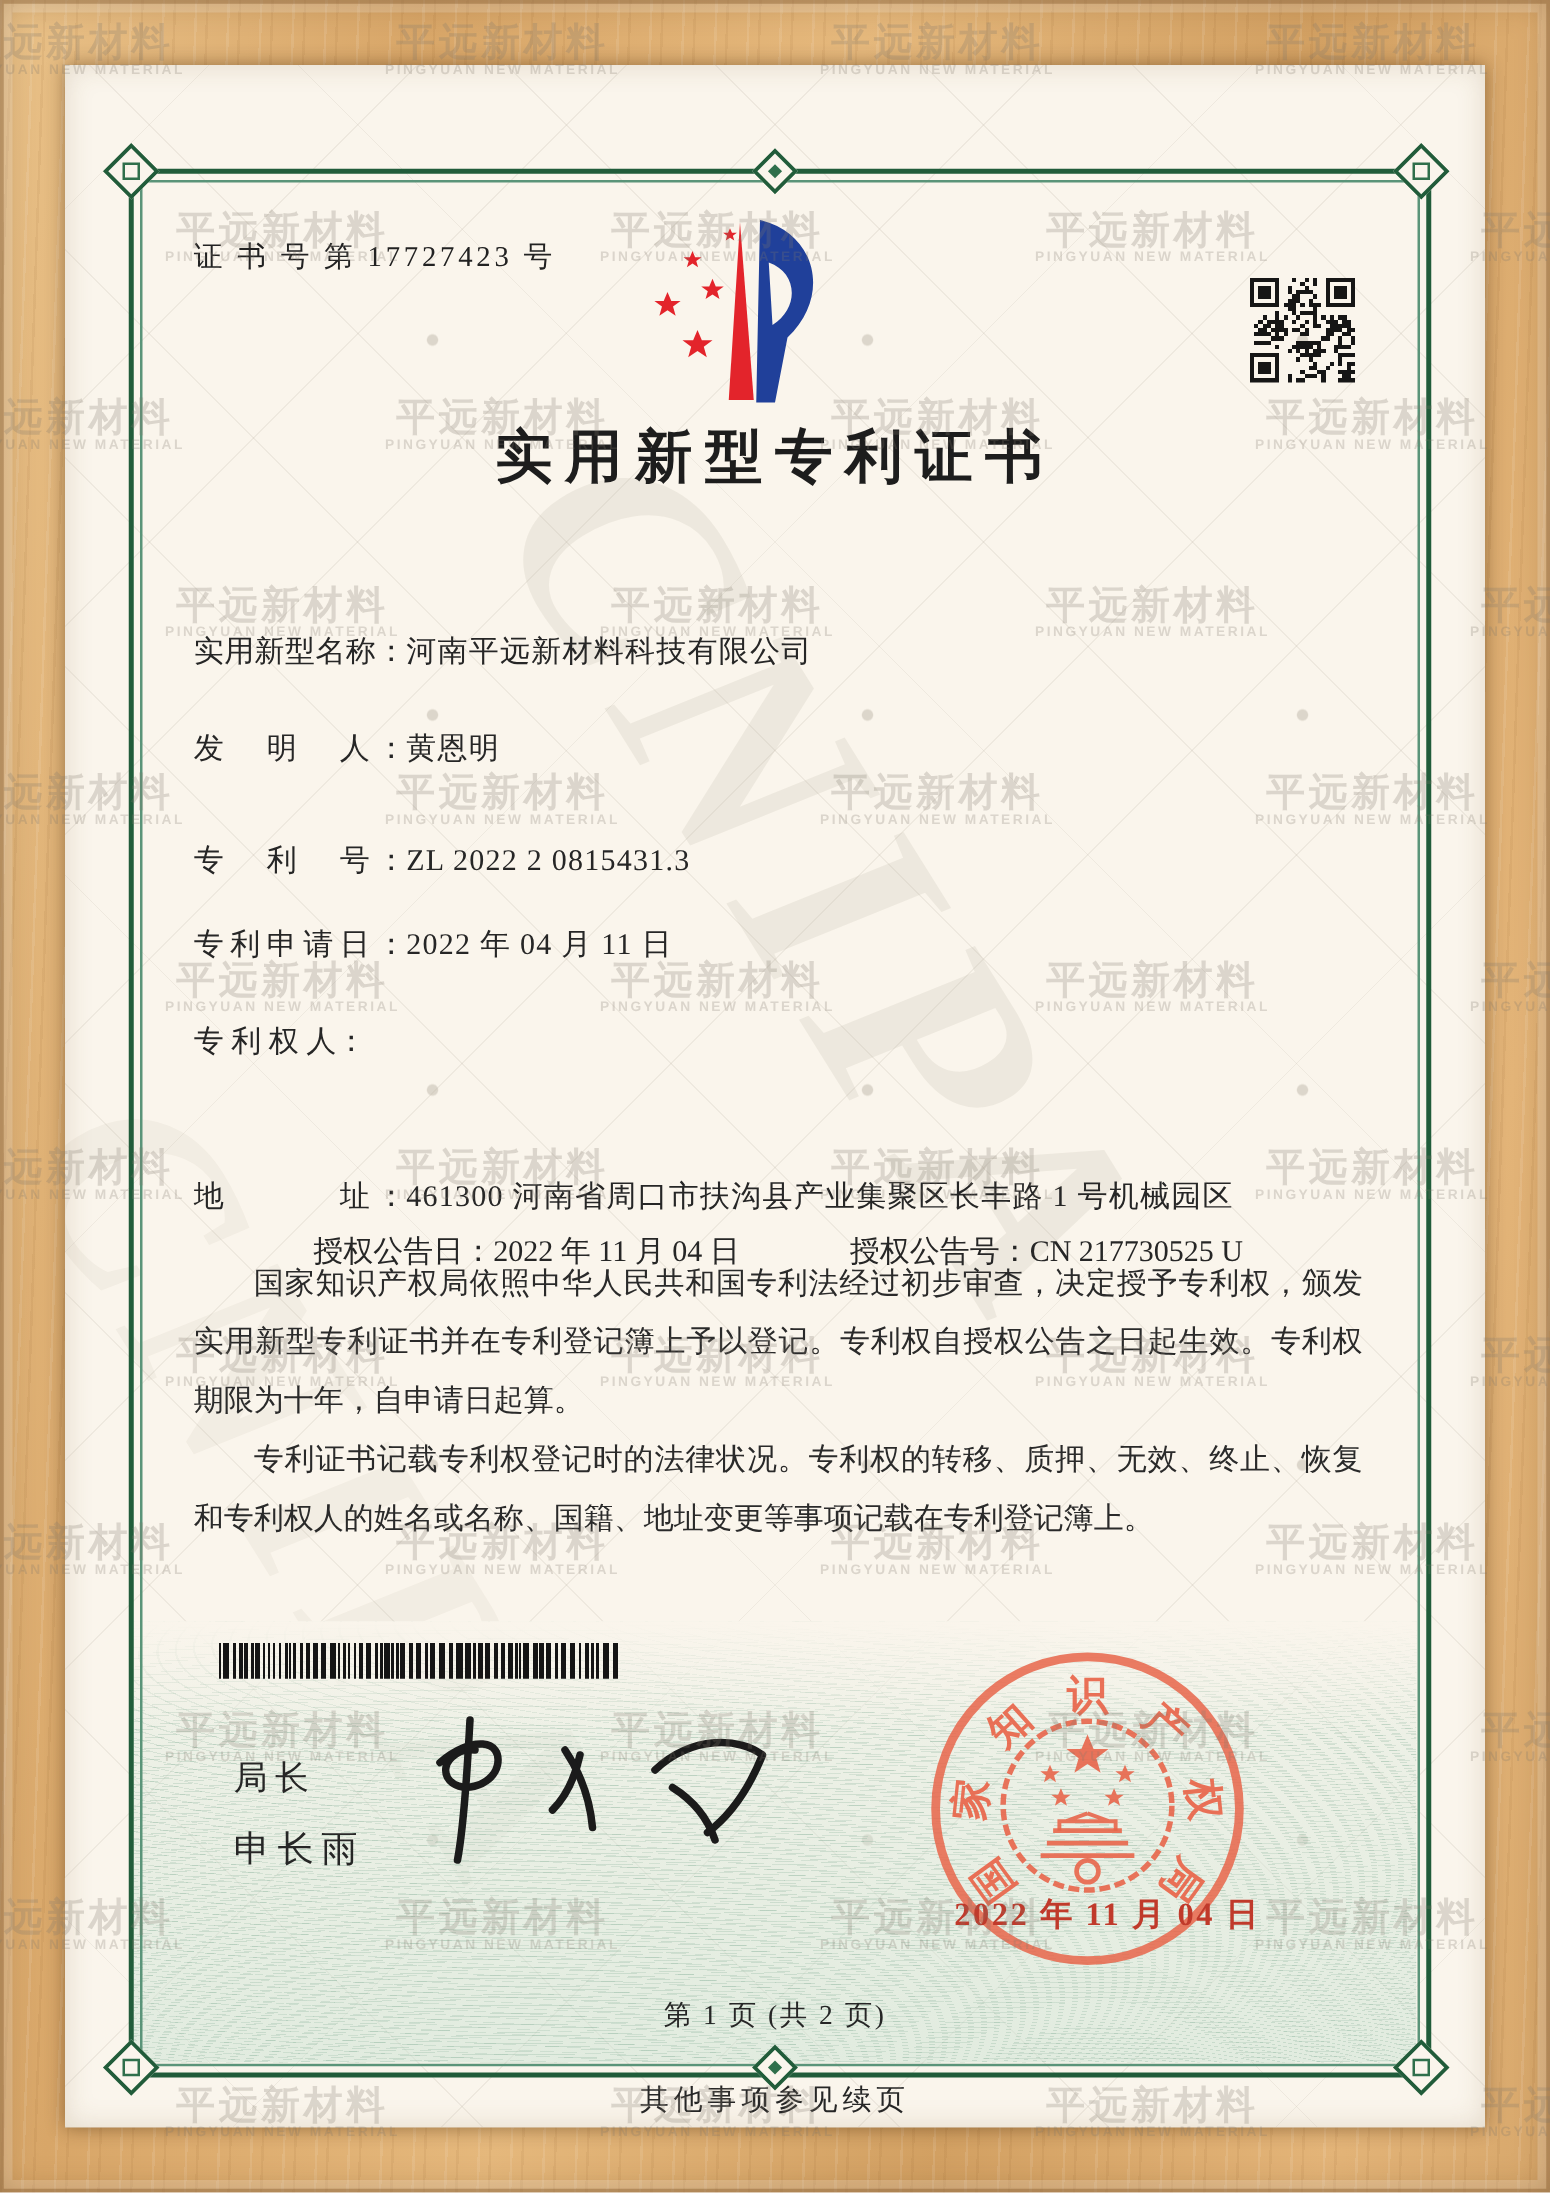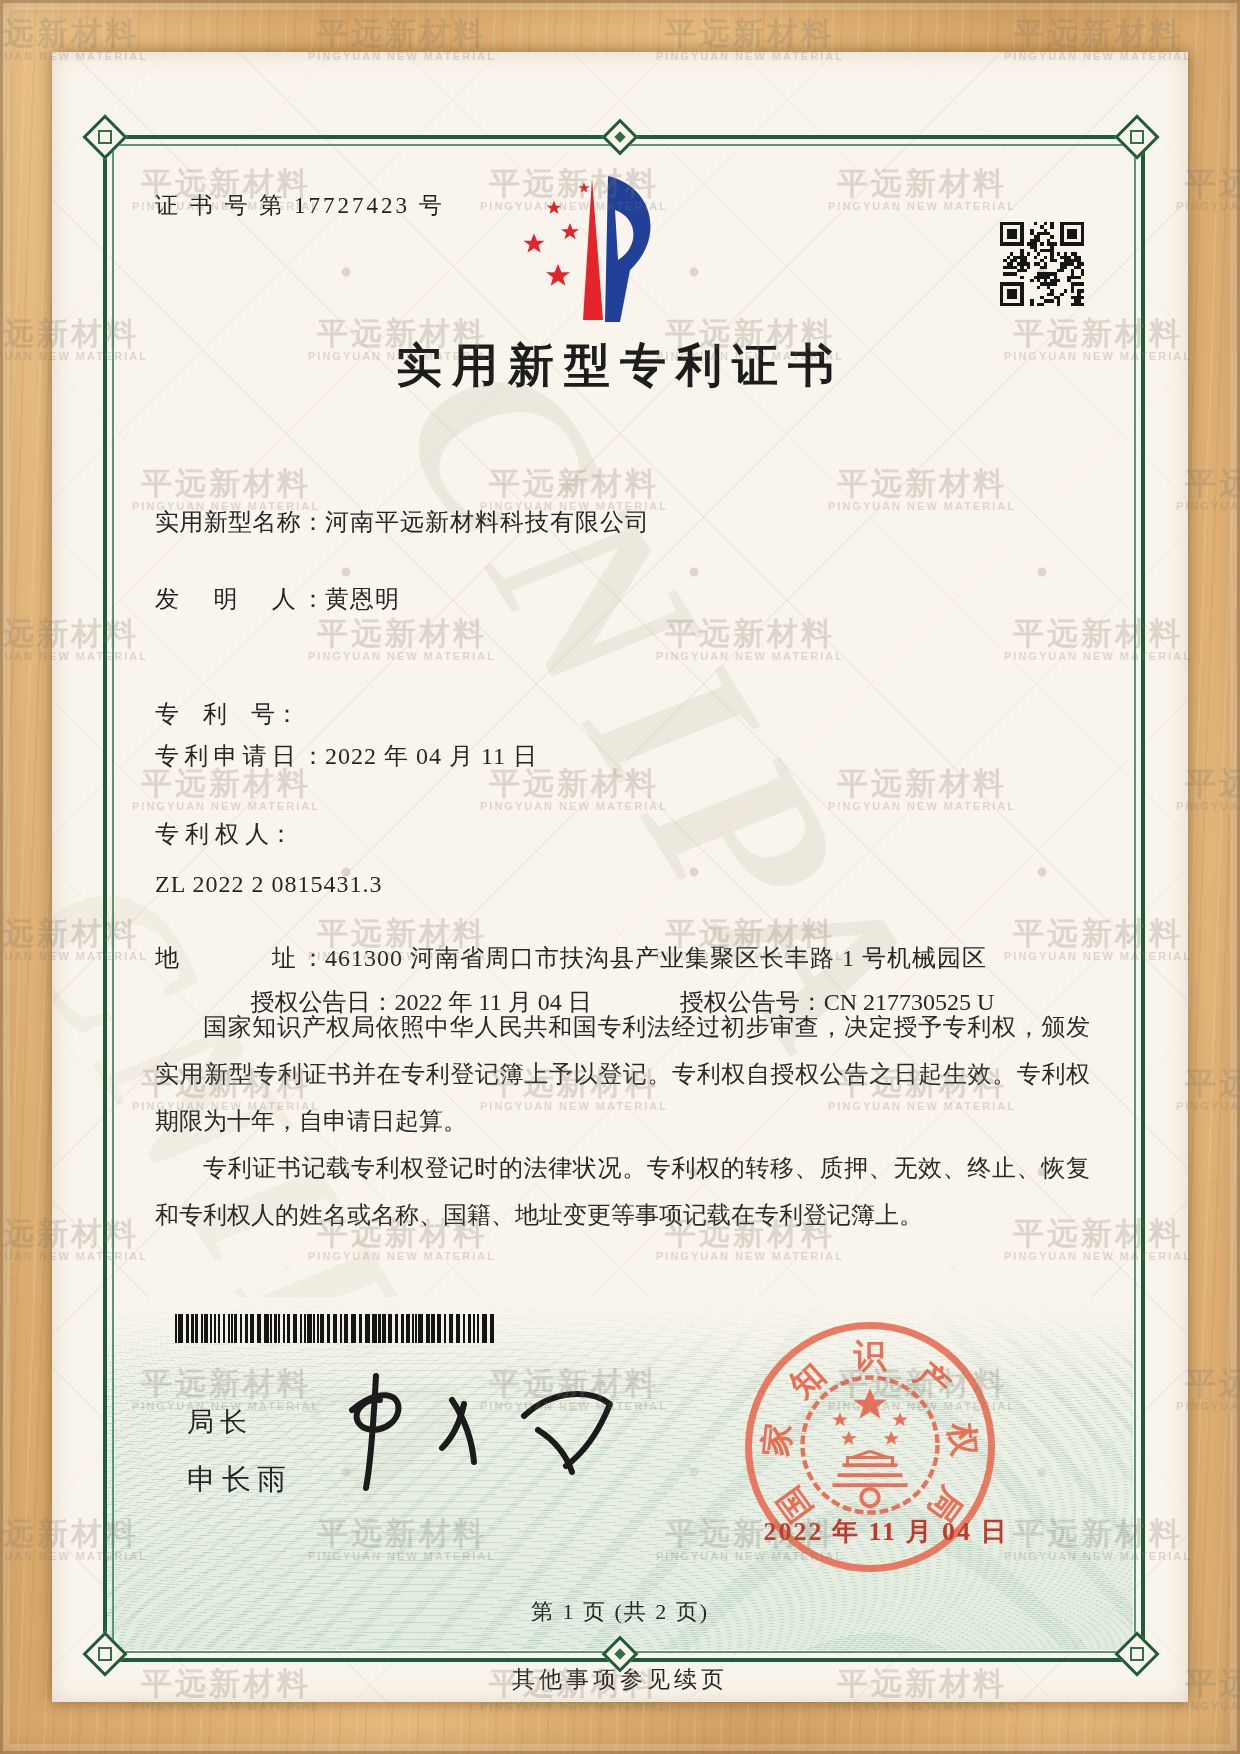--- a/index.html
+++ b/index.html
@@ -422,21 +422,21 @@
 
       <div class="fields">
         <div class="row" style="top:452px;">
           <span class="flabel">实用新型名称：</span>
           <span class="fvalue">河南平远新材料科技有限公司</span>
         </div>
         <div class="row" style="top:530px;font-family:Liberation Mono, monospace;">
           <span class="flabel">发　明　人：</span>
           <span class="fvalue">黄恩明</span>
         </div>
-        <div class="row" style="top:644px;flex-direction:column;">
+        <div class="row" style="top:619px;">
           <span class="flabel">专　利　号：</span>
           <span class="fvalue">ZL 2022 2 0815431.3</span>
         </div>
         <div class="row" style="top:686px;">
           <span class="flabel">专利申请日：</span>
           <span class="fvalue">2022 年 04 月 11 日</span>
         </div>
         <div class="row" style="top:764px;flex-direction:column;">
           <span class="flabel">专 利 权 人：</span>
         </div>

